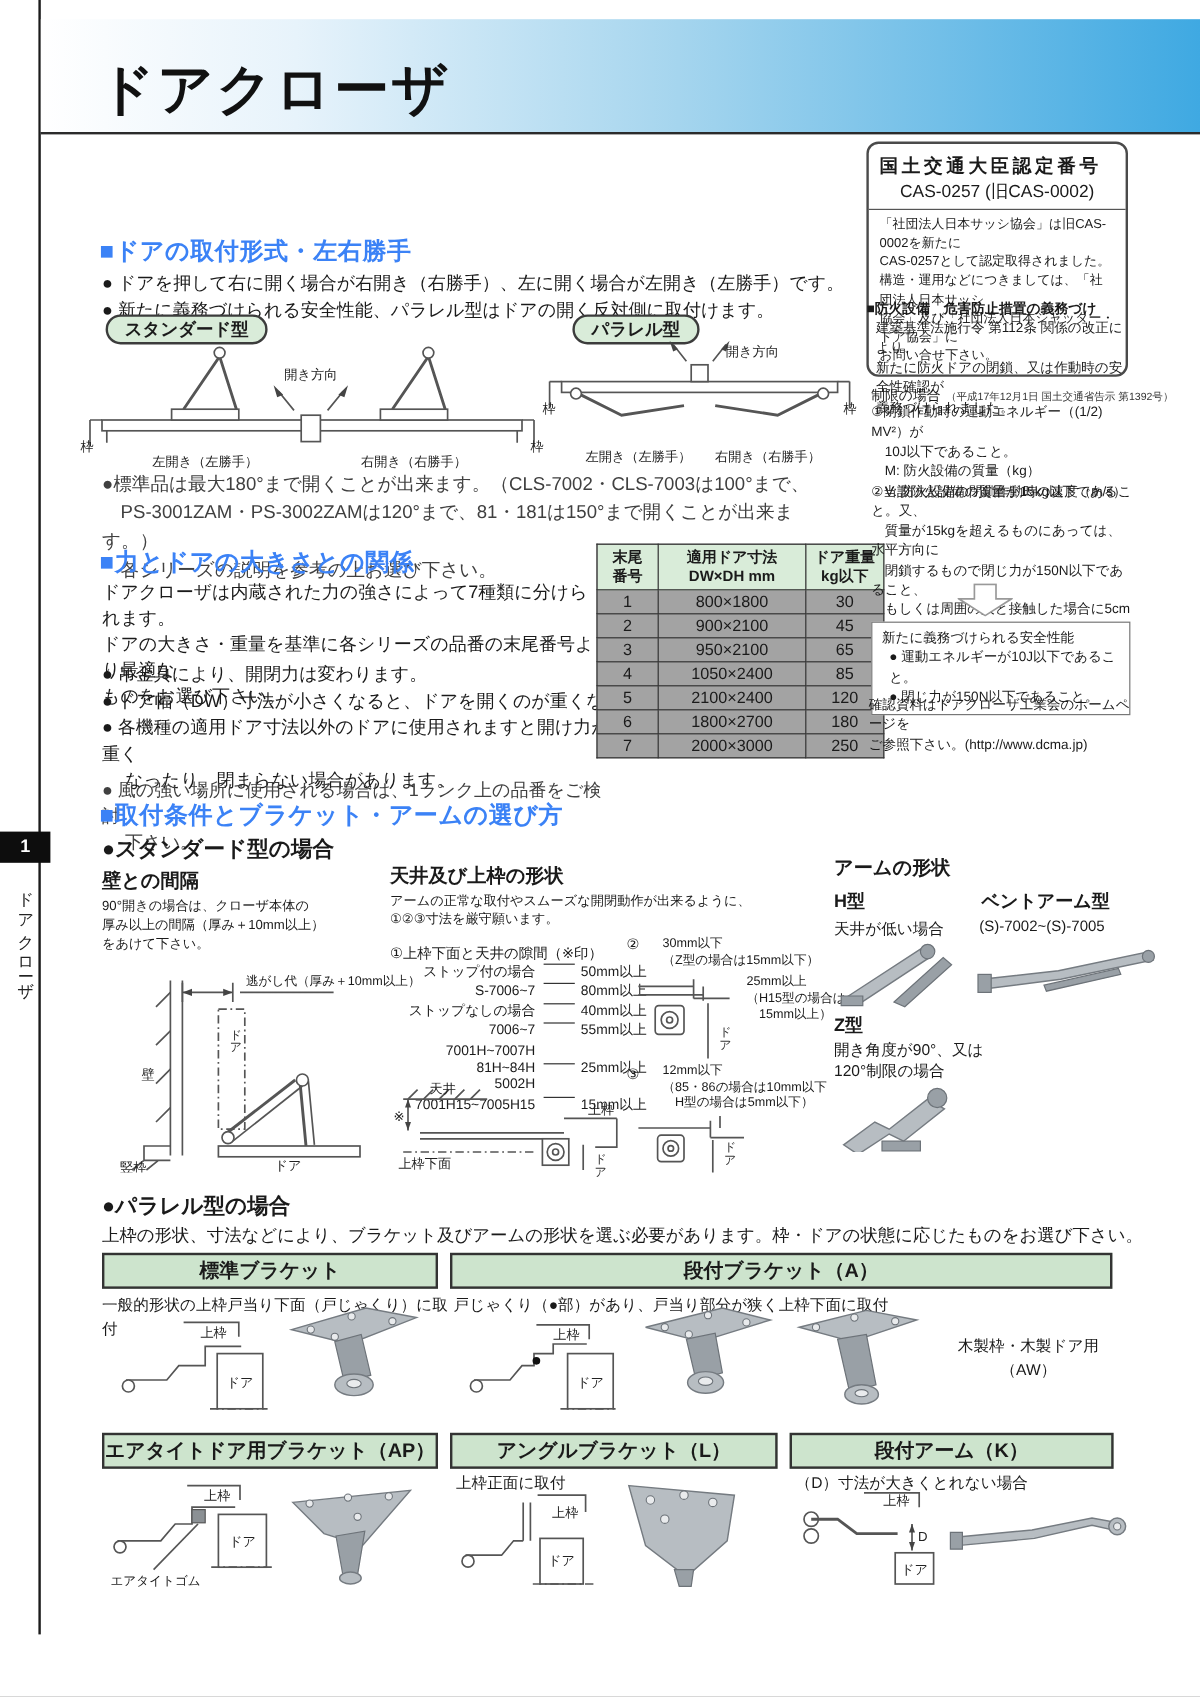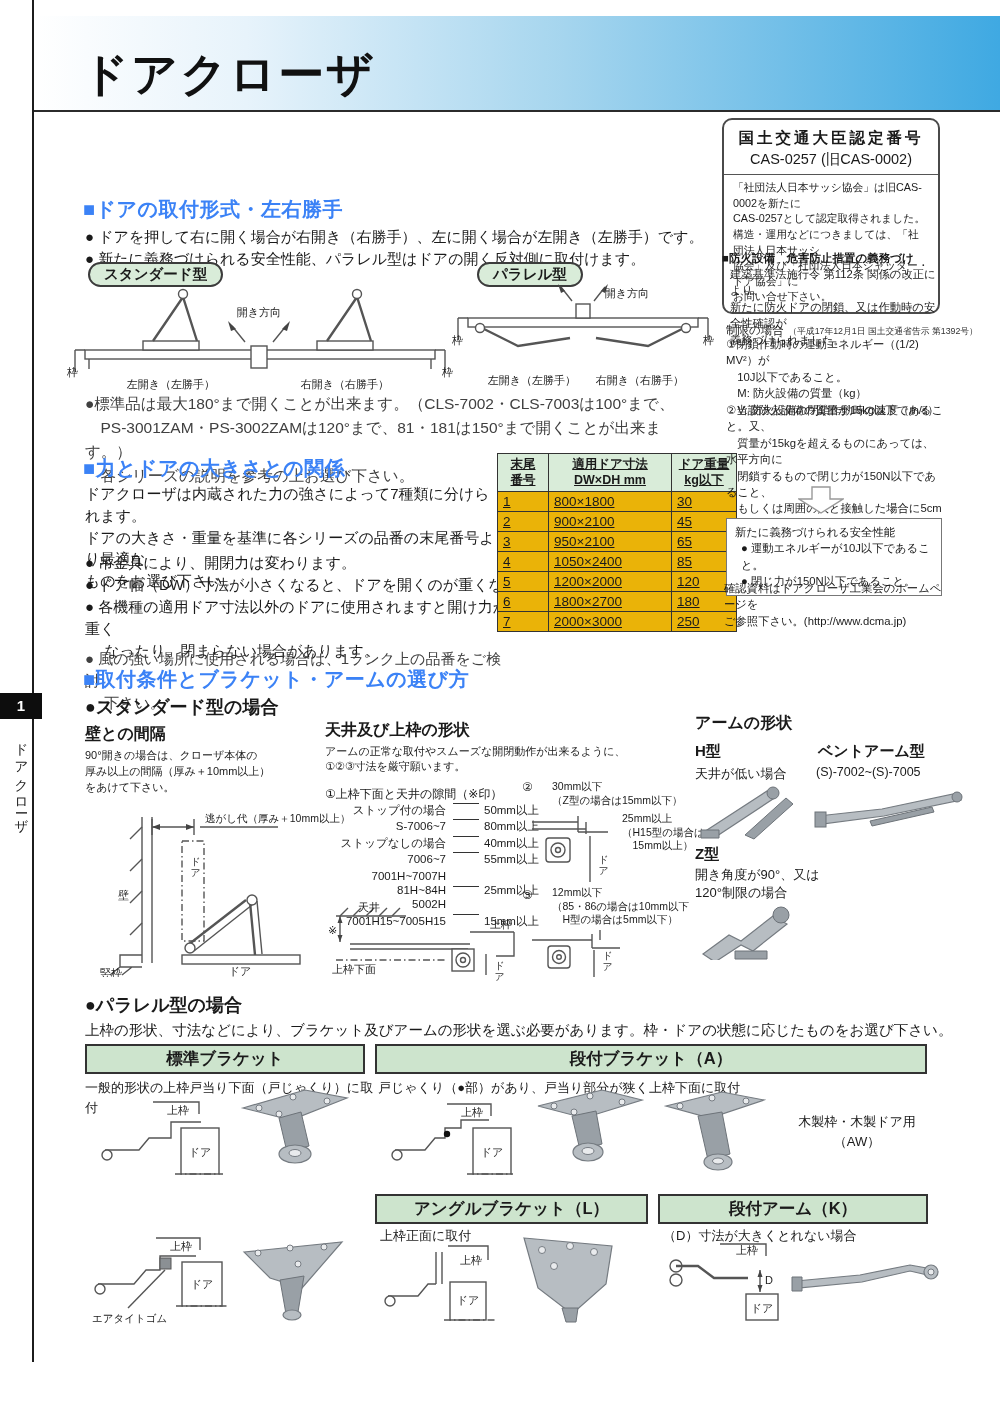--- a/index.html
+++ b/index.html
@@ -15,21 +15,21 @@
   .bluehead{color:#3b82f6;font-weight:bold;font-size:20px;letter-spacing:.5px;}
   .subhead{font-weight:bold;font-size:18px;}
   .colhead{font-weight:bold;font-size:16px;}
   .red{color:#404040;}
   .pill{background:#d9ecd9;border:2px solid #3c3c3c;border-radius:14px;padding:1px 14px;
         font-weight:bold;font-size:14.5px;}
   .panelhead{background:#cde4cd;border:2px solid #333;text-align:center;font-weight:bold;
         font-size:16.5px;padding:2px 0;box-sizing:border-box;}
   .vtext{writing-mode:vertical-rl;letter-spacing:3px;}
   .vdoor{writing-mode:vertical-rl;font-size:10px;letter-spacing:1px;color:#333;}
-  table.spec{border-collapse:collapse;background:#eab308;text-decoration:underline;}
+  table.spec{border-collapse:collapse;text-align:center;background:#a3a3a3;}
   table.spec th{background:#d9ecd9;font-weight:bold;border:1.6px solid #333;
         white-space:pre-line;font-size:12.5px;line-height:1.25;padding:3px 5px;}
   table.spec td{border:1.6px solid #333;padding:2px 5px;font-size:13.5px;}
   .certbox{border:2px solid #4a4a4a;border-radius:10px;padding:8px 9px 7px;box-sizing:border-box;background:#fff;}
   .safetybox{border:1.5px solid #777;padding:5px 8px;box-sizing:border-box;background:#fff;}
   .leader{display:inline-block;border-top:1.6px solid #333;width:26px;vertical-align:middle;margin:0 5px 3px 7px;}
   .specrow{display:flex;align-items:flex-start;font-size:11.5px;line-height:1.25;margin-bottom:2px;}
   .speclabel{width:118px;text-align:right;white-space:pre-line;}
   .specval{white-space:nowrap;}
   svg .ln{stroke:#555;fill:none;stroke-width:1.4;}
@@ -143,38 +143,38 @@
           <td>950×2100</td>
           <td>65</td>
         </tr>
       <tr>
           <td>4</td>
           <td>1050×2400</td>
           <td>85</td>
         </tr>
       <tr>
           <td>5</td>
-          <td>1200×2000</td>
+          <td>2100×2400</td>
           <td>120</td>
         </tr>
       <tr>
           <td>6</td>
           <td>1800×2700</td>
           <td>180</td>
         </tr>
       <tr>
           <td>7</td>
           <td>2000×3000</td>
           <td>250</td>
         </tr>
     </tbody>
   </table>
 
   <div class="abs certbox" style="left:722px;top:118px;width:218px;">
-    <div style="text-align:center;font-weight:bold;font-size:15.5px;letter-spacing:3px;">国土交通大臣認定番号</div>
+    <div style="text-align:left;font-weight:bold;font-size:15.5px;letter-spacing:3px;">国土交通大臣認定番号</div>
     <div style="text-align:center;font-size:14.5px;margin-top:1px;">CAS-0257 (旧CAS-0002)</div>
     <div style="border-top:1.4px solid #555;margin:5px -9px 5px;"></div>
     <div class="pre small" style="font-size:10.8px;">「社団法人日本サッシ協会」は旧CAS-0002を新たに
 CAS-0257として認定取得されました。
 構造・運用などにつきましては、「社団法人日本サッシ
 協会」及び「社団法人日本シャッター・ドア協会」に
 お問い合せ下さい。</div>
   </div>
 
   <div class="abs small" style="left:722px;top:250px;font-weight:bold;font-size:11.5px;">■防火設備　危害防止措置の義務づけ</div>
@@ -409,20 +409,21 @@
     <circle class="hole" cx="20" cy="18" r="3"></circle>
       <circle class="hole" cx="52" cy="10" r="3"></circle>
     <circle class="hole" cx="86" cy="13" r="3"></circle>
     <polygon class="metal2" points="38,28 62,24 70,66 48,72"></polygon>
     <ellipse class="metal" cx="58" cy="74" rx="14" ry="8"></ellipse>
     <ellipse class="hole" cx="58" cy="73" rx="5.5" ry="3"></ellipse>
   </svg>
   <div class="abs pre b135" style="left:782px;top:1112px;width:150px;text-align:center;font-size:13px;">木製枠・木製ドア用
 （AW）</div>
 
+  <div class="abs panelhead" style="left:85px;top:1194px;width:280px;">エアタイトドア用ブラケット（AP）</div>
   <div class="abs panelhead" style="left:375px;top:1194px;width:273px;">アングルブラケット（L）</div>
   <div class="abs panelhead" style="left:658px;top:1194px;width:270px;">段付アーム（K）</div>
   <div class="abs b135" style="left:380px;top:1226px;font-size:13px;">上枠正面に取付</div>
   <div class="abs b135" style="left:663px;top:1226px;font-size:13px;">（D）寸法が大きくとれない場合</div>
 
   <svg class="abs" style="left:90px;top:1232px;" width="140" height="82" viewBox="0 0 140 82">
     <path class="ln" d="M8 52 h36 l12 -14 h14 v-14 h36"></path>
     <circle class="ln2" cx="10" cy="57" r="5"></circle>
     <rect x="70" y="26" width="11" height="11" fill="#8b9094" stroke="#555" stroke-width="1"></rect>
     <path class="ln" d="M75 38 L38 76"></path>

